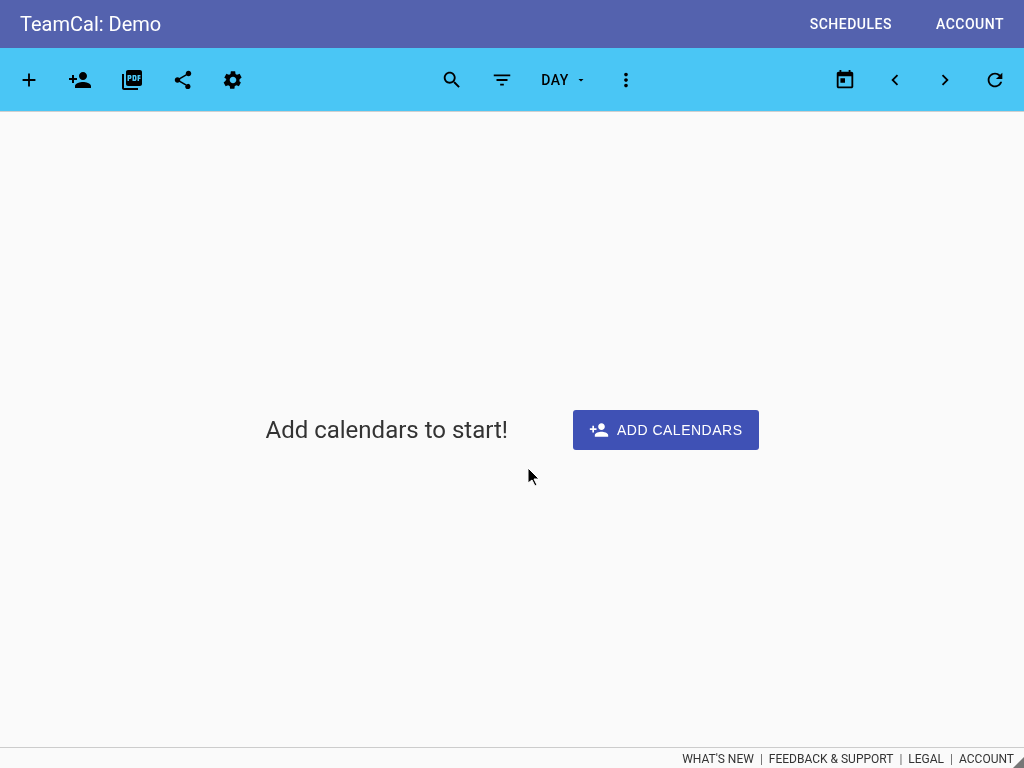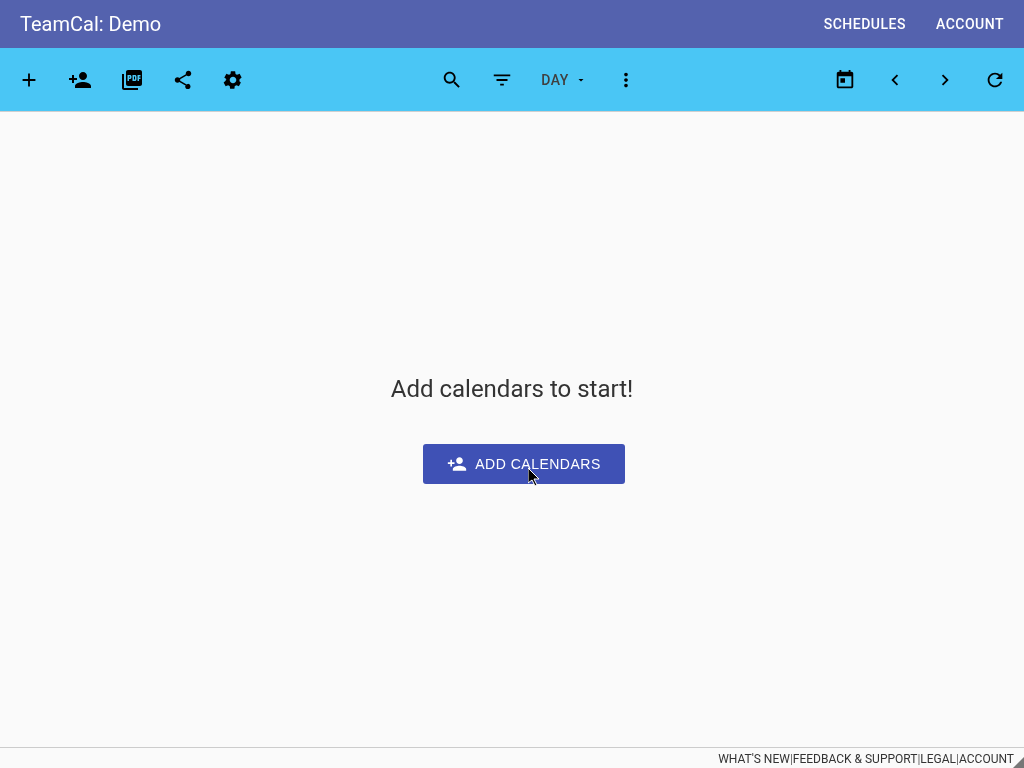--- a/index.html
+++ b/index.html
@@ -21,21 +21,21 @@
       padding: 0 20px;
       color: white;
     }
     .top-bar-title {
       font-size: 20px;
       font-weight: 400;
       flex: 1;
     }
     .top-nav {
       display: flex;
-      gap: 30px;
+      gap: 44px;
     }
     .top-nav a {
       color: white;
       text-decoration: none;
       font-size: 14px;
       font-weight: 500;
       letter-spacing: 0.5px;
     }
     .toolbar {
       background: #4ac6f5;
@@ -71,57 +71,57 @@
     }
     .icon-btn svg { display: block; }
     .view-selector {
       display: flex;
       align-items: center;
       gap: 6px;
       font-size: 14px;
       font-weight: 500;
       letter-spacing: 0.5px;
       cursor: pointer;
-      color: #404040;
+      color: #000000;
     }
     .main {
       flex: 1;
       display: flex;
-      flex-direction: column;
       align-items: center;
       justify-content: center;
       gap: 41px;
       background: #fafafa;
     }
     .empty-title {
       font-size: 24px;
       color: #333;
       font-weight: 400;
     }
     .add-calendars-btn {
       background: #3f51b5;
       color: white;
       border: none;
       border-radius: 3px;
-      padding: 10px 24px;
+      padding: 10px 16px;
       display: flex;
       align-items: center;
       gap: 8px;
       font-size: 14px;
       font-weight: 500;
       letter-spacing: 0.5px;
       cursor: pointer;
       margin-left: 24px;
     }
     .add-calendars-btn svg { fill: white; }
     .footer {
       border-top: 1px solid #ccc;
       padding: 4px 10px 2px 10px;
       display: flex;
       justify-content: flex-end;
+      gap: 6px;
       font-size: 12px;
       color: #333;
       align-items: center;
     }
     .footer a {
       color: #333;
       text-decoration: none;
     }
     .footer-sep { color: #666; }
     .resize-handle {

